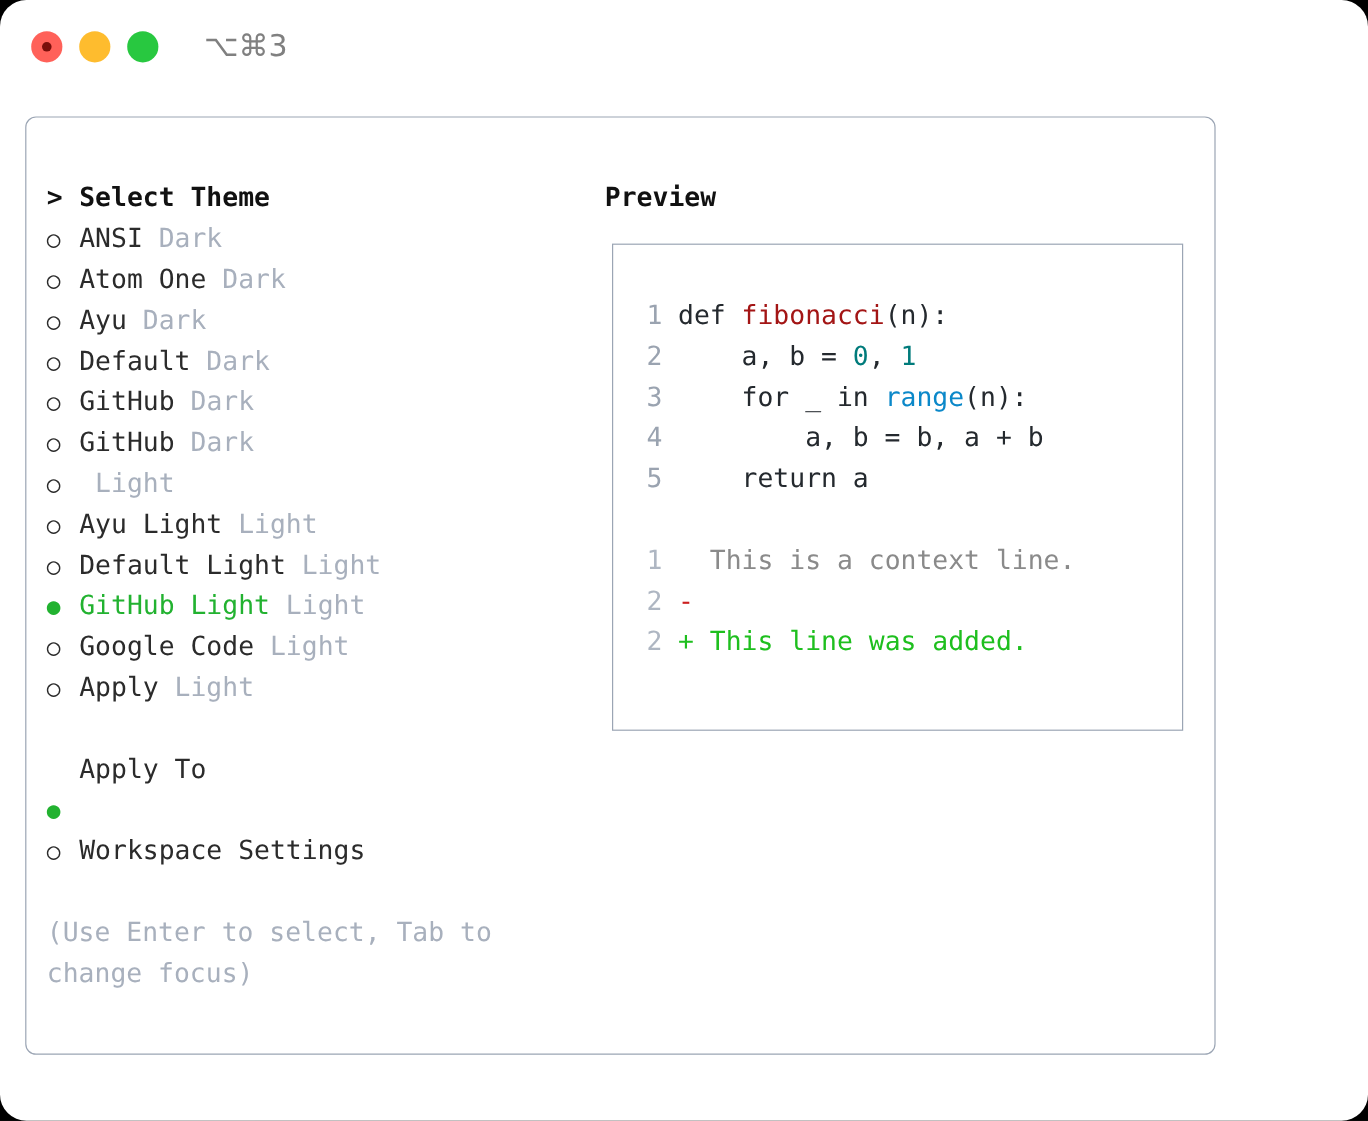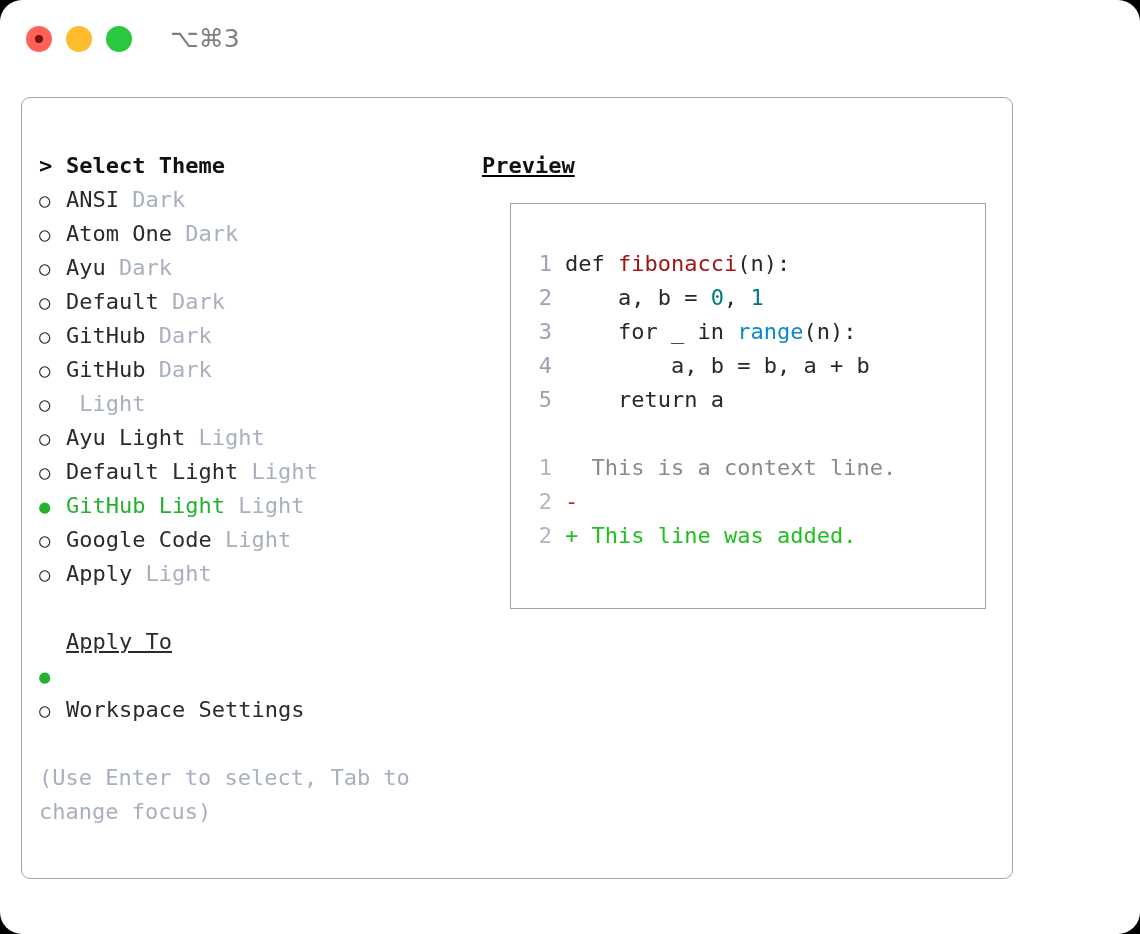--- a/index.html
+++ b/index.html
@@ -115,41 +115,39 @@
   .label { color: #2b2b2b; }
   .label.sel { color: #22b230; }
   .variant { color: #a8b0bd; }
 
   #apply-hdr {
     font-size: 22px;
     line-height: 34px;
     color: #2b2b2b;
     padding-left: 27px;
     white-space: pre;
-    text-decoration: underline;
   }
 
   .spacer-row { height: 34px; }
 
   #hint {
     font-size: 22px;
     line-height: 34px;
     color: #a8b0bd;
     width: 400px;
     white-space: pre-wrap;
     word-break: normal;
   }
 
   
   #right-col {
     position: absolute;
-    left: 460px;
+    left: 482px;
     top: 51px;
     width: 480px;
-    text-decoration: underline;
   }
   #preview-title {
     font-size: 22px;
     line-height: 34px;
     font-weight: bold;
     color: #111111;
     white-space: pre;
   }
   #preview-box {
     position: absolute;

